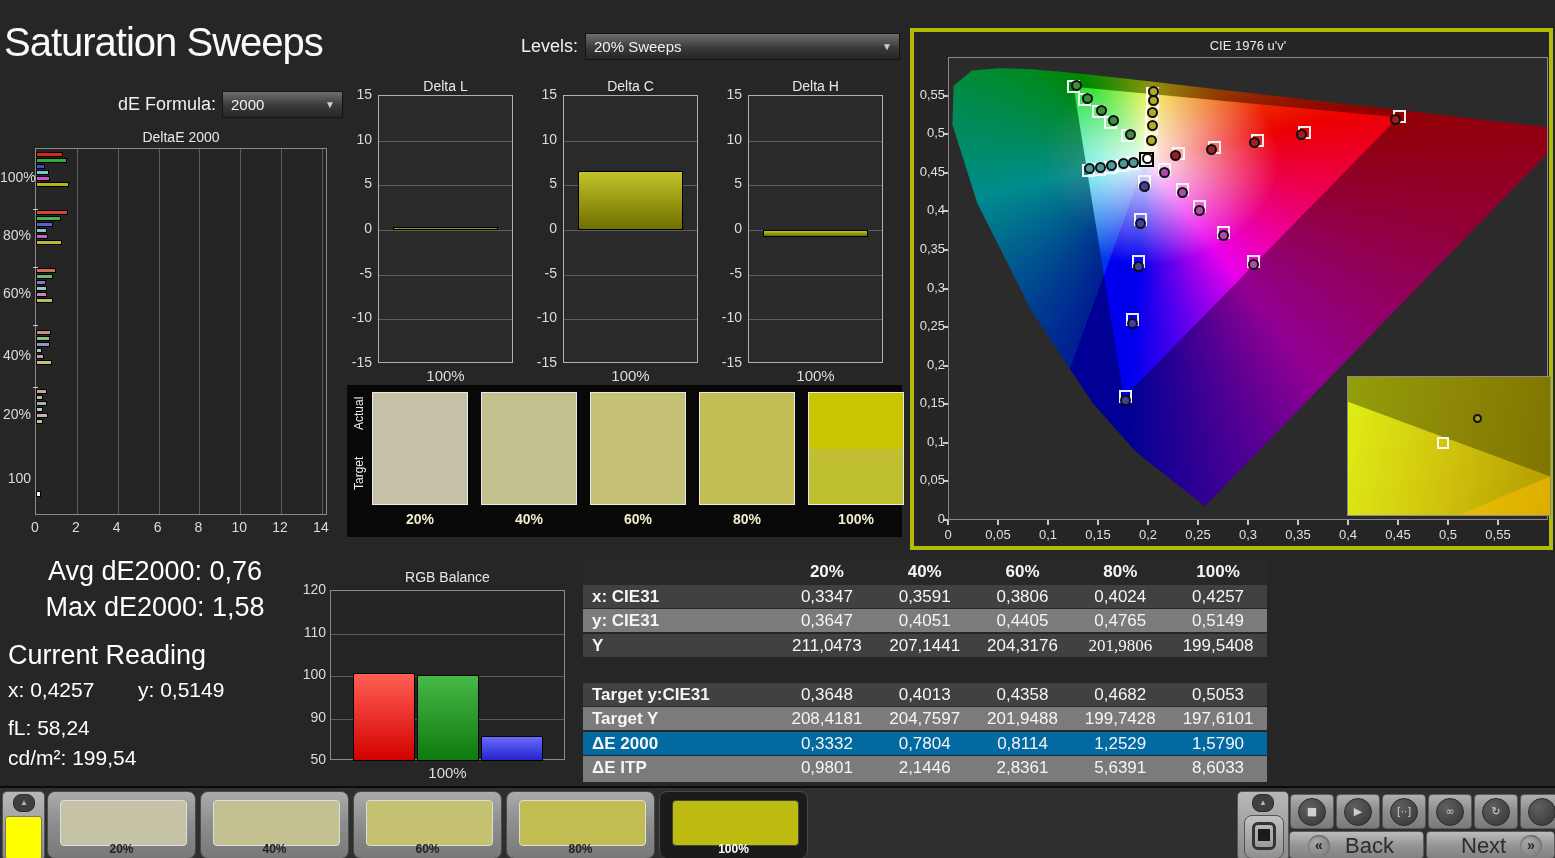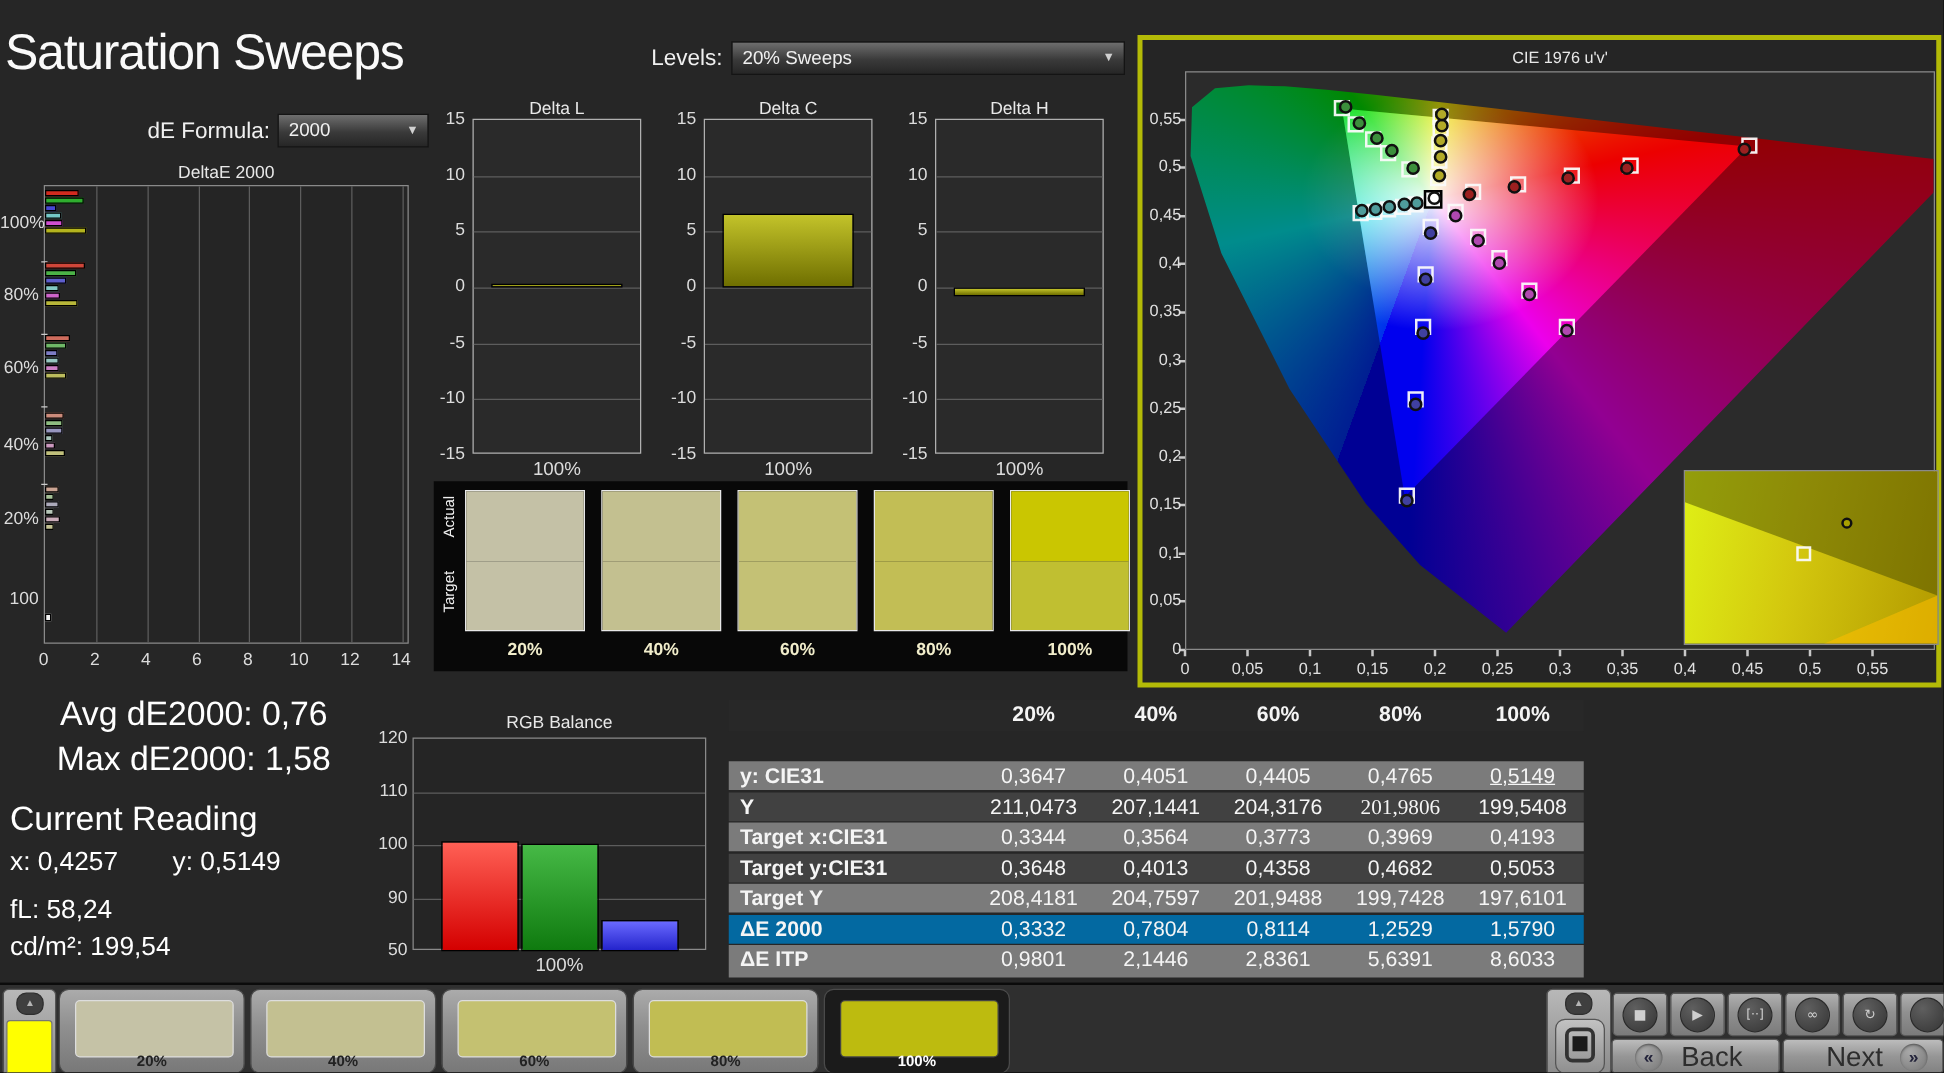--- a/index.html
+++ b/index.html
@@ -343,43 +343,43 @@
       </div>
       <div style="position: absolute; left: 583px; top: 560px; width: 684px; height: 221px; font-size: 17px;">
         <div class="tbl-row" style="position: absolute; left: 0px; top: 0px; width: 100%; height: 24.5px; background: rgb(40, 40, 40);">
           <div class="tbl-cell" style="position: relative; left: 0px; width: 195px;"></div>
           <div class="tbl-cell" style="position: relative; width: 97.8px; font-weight: bold;">20%</div>
           <div class="tbl-cell" style="position: relative; width: 97.8px; font-weight: bold;">40%</div>
           <div class="tbl-cell" style="position: relative; width: 97.8px; font-weight: bold;">60%</div>
           <div class="tbl-cell" style="position: relative; width: 97.8px; font-weight: bold;">80%</div>
           <div class="tbl-cell" style="position: relative; width: 97.8px; font-weight: bold;">100%</div>
         </div>
+        <div class="tbl-row" style="position: absolute; left: 0px; top: 24.5px; width: 100%; height: 23px; background: rgb(65, 65, 65);">
+          <div class="tbl-cell tbl-label" style="position: relative; width: 195px; line-height: 23px;">x: CIE31</div>
+          <div class="tbl-cell" style="position: relative; width: 97.8px; line-height: 23px;">0,3347</div>
+          <div class="tbl-cell" style="position: relative; width: 97.8px; line-height: 23px;">0,3591</div>
+          <div class="tbl-cell" style="position: relative; width: 97.8px; line-height: 23px;">0,3806</div>
+          <div class="tbl-cell" style="position: relative; width: 97.8px; line-height: 23px;">0,4024</div>
+          <div class="tbl-cell" style="position: relative; width: 97.8px; line-height: 23px;">0,4257</div>
+        </div>
         <div class="tbl-row" style="position: absolute; left: 0px; top: 49px; width: 100%; height: 23px; background: rgb(123, 123, 123);">
           <div class="tbl-cell tbl-label" style="position: relative; width: 195px; line-height: 23px;">y: CIE31</div>
           <div class="tbl-cell" style="position: relative; width: 97.8px; line-height: 23px;">0,3647</div>
           <div class="tbl-cell" style="position: relative; width: 97.8px; line-height: 23px;">0,4051</div>
           <div class="tbl-cell" style="position: relative; width: 97.8px; line-height: 23px;">0,4405</div>
           <div class="tbl-cell" style="position: relative; width: 97.8px; line-height: 23px;">0,4765</div>
-          <div class="tbl-cell" style="position: relative; width: 97.8px; line-height: 23px; text-decoration: underline;">0,5149</div>
+          <div class="tbl-cell" style="position: relative; width: 97.8px; line-height: 23px;">0,5149</div>
         </div>
         <div class="tbl-row" style="position: absolute; left: 0px; top: 73.5px; width: 100%; height: 23px; background: rgb(65, 65, 65);">
           <div class="tbl-cell tbl-label" style="position: relative; width: 195px; line-height: 23px;">Y</div>
           <div class="tbl-cell" style="position: relative; width: 97.8px; line-height: 23px;">211,0473</div>
           <div class="tbl-cell" style="position: relative; width: 97.8px; line-height: 23px;">207,1441</div>
           <div class="tbl-cell" style="position: relative; width: 97.8px; line-height: 23px;">204,3176</div>
           <div class="tbl-cell" style="position: relative; width: 97.8px; line-height: 23px; font-family: Liberation Serif, serif;">201,9806</div>
           <div class="tbl-cell" style="position: relative; width: 97.8px; line-height: 23px;">199,5408</div>
-        </div>
-        <div class="tbl-row" style="position: absolute; left: 0px; top: 98px; width: 100%; height: 23px; background: rgb(123, 123, 123);">
-          <div class="tbl-cell tbl-label" style="position: relative; width: 195px; line-height: 23px;">Target x:CIE31</div>
-          <div class="tbl-cell" style="position: relative; width: 97.8px; line-height: 23px;">0,3344</div>
-          <div class="tbl-cell" style="position: relative; width: 97.8px; line-height: 23px;">0,3564</div>
-          <div class="tbl-cell" style="position: relative; width: 97.8px; line-height: 23px;">0,3773</div>
-          <div class="tbl-cell" style="position: relative; width: 97.8px; line-height: 23px;">0,3969</div>
-          <div class="tbl-cell" style="position: relative; width: 97.8px; line-height: 23px;">0,4193</div>
         </div>
         <div class="tbl-row" style="position: absolute; left: 0px; top: 122.5px; width: 100%; height: 23px; background: rgb(65, 65, 65);">
           <div class="tbl-cell tbl-label" style="position: relative; width: 195px; line-height: 23px;">Target y:CIE31</div>
           <div class="tbl-cell" style="position: relative; width: 97.8px; line-height: 23px;">0,3648</div>
           <div class="tbl-cell" style="position: relative; width: 97.8px; line-height: 23px;">0,4013</div>
           <div class="tbl-cell" style="position: relative; width: 97.8px; line-height: 23px;">0,4358</div>
           <div class="tbl-cell" style="position: relative; width: 97.8px; line-height: 23px;">0,4682</div>
           <div class="tbl-cell" style="position: relative; width: 97.8px; line-height: 23px;">0,5053</div>
         </div>
         <div class="tbl-row" style="position: absolute; left: 0px; top: 147px; width: 100%; height: 23px; background: rgb(123, 123, 123);">

